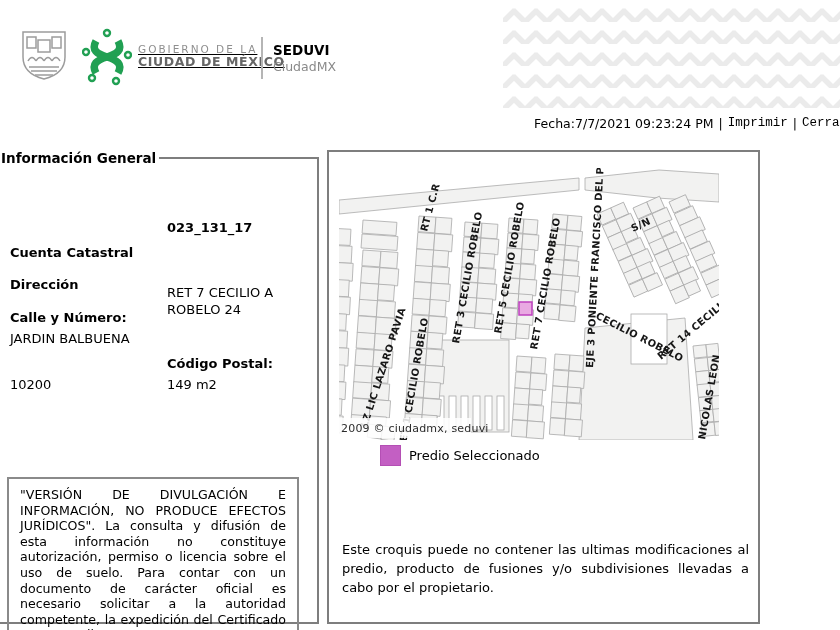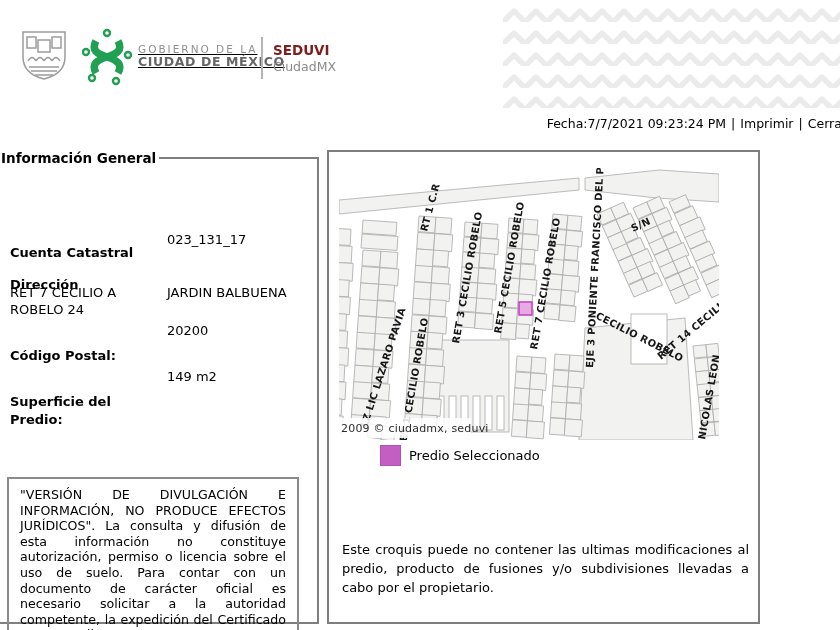--- a/index.html
+++ b/index.html
@@ -9,38 +9,38 @@
     font-family:"DejaVu Sans",sans-serif;
   }
   
   .logo-shield{position:absolute;left:21px;top:30px;}
   .logo-green{position:absolute;left:82px;top:27px;}
   .gov-text{position:absolute;left:138px;top:43px;line-height:1.15;text-decoration:underline;}
   .gov-line1{font-size:10.5px;letter-spacing:2px;color:#8f8f8f;}
   .gov-line2{font-size:12.5px;font-weight:bold;letter-spacing:.6px;color:#666;}
   .hdr-divider{position:absolute;left:261px;top:37px;width:2px;height:42px;background:#b5b5b5;}
   .agency{position:absolute;left:273px;top:42px;line-height:1.25;}
-  .agency-name{font-size:13.5px;font-weight:bold;color:#7f1d1d;}
+  .agency-name{font-size:13.5px;font-weight:bold;color:#000000;}
   .agency-sub{font-size:12.5px;color:#8a8a8a;text-align:center;}
   .herringbone{position:absolute;left:503px;top:0;}
   .toolbar{position:absolute;top:116px;right:-7px;white-space:nowrap;font-size:12.5px;}
   .toolbar span{vertical-align:top;}
   .tb-sep{margin:0 5px;}
-  .tb-link{cursor:pointer;}
+  .tb-link{cursor:pointer;font-family:Liberation Mono, monospace;}
   
   fieldset{position:absolute;margin:0;padding:0;border:2px solid #7e7e7e;background:#fff;}
   legend{font-weight:bold;font-size:13.5px;padding:0 3px;}
   .fs-info{left:-14px;top:150px;width:329px;height:470px;}
   .fs-info legend{margin-left:10px;}
   .fs-map{left:327px;top:150px;width:429px;height:470px;}
   .fs-map legend{margin-left:6px;}
   .lbl{font-weight:bold;font-size:13px;margin-top:25px;}
   .val{font-size:13px;}
   .row-cuenta{position:absolute;left:22px;top:54px;}
-  .row-cuenta .val{position:absolute;left:157px;top:12px;white-space:nowrap;}
+  .row-cuenta .val{position:absolute;left:157px;top:0;white-space:nowrap;font-weight:bold;}
   .row-cuenta .lbl{display:inline-block;width:150px;}
   .dir-heading{position:absolute;left:22px;top:86px;}
   .fields{position:absolute;left:22px;top:118px;width:292px;
           display:grid;grid-template-columns:157px 1fr;row-gap:4px;line-height:1.32;}
   .fields .val{max-width:142px;}
   .disclaimer{
     position:absolute;left:19px;top:311px;width:292px;box-sizing:border-box;
     border:2px solid #8a8a8a;padding:8px 11px;
     font-size:12.6px;line-height:1.24;text-align:justify;
   }
@@ -112,25 +112,25 @@
   <legend>Información General</legend>
 
   <div class="row-cuenta">
     <span class="lbl">Cuenta Catastral</span>
     <span class="val">023_131_17</span>
   </div>
 
   <div class="dir-heading lbl">Dirección</div>
 
   <div class="fields">
+    <div class="lbl">Calle y Número:</div>
     <div class="val">RET 7 CECILIO A ROBELO 24</div>
     <div class="val">JARDIN BALBUENA</div>
     <div class="lbl">Código Postal:</div>
-    <div class="val">20200</div>
-    <div class="lbl">Superficie del Predio:</div>
+    <div class="val">10200</div>
     <div class="val">149 m2</div>
   </div>
 
   <div class="disclaimer">"VERSIÓN DE DIVULGACIÓN E INFORMACIÓN, NO PRODUCE EFECTOS JURÍDICOS". La consulta y difusión de esta información no constituye autorización, permiso o licencia sobre el uso de suelo. Para contar con un documento de carácter oficial es necesario solicitar a la autoridad competente, la expedición del Certificado correspondiente.</div>
 </fieldset>
 
 <fieldset class="fs-map">
 
   <div class="map-wrap">
     <svg id="map-canvas" width="380" height="272" viewBox="0 0 380 272">

